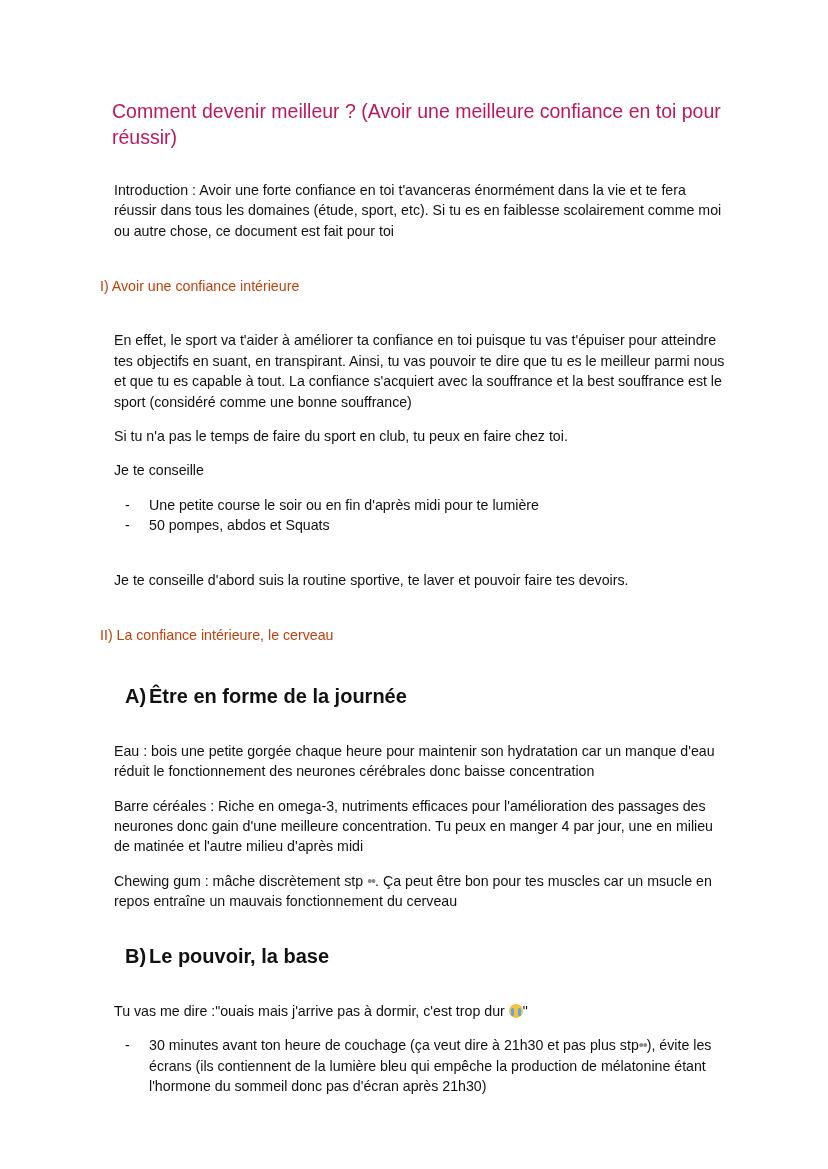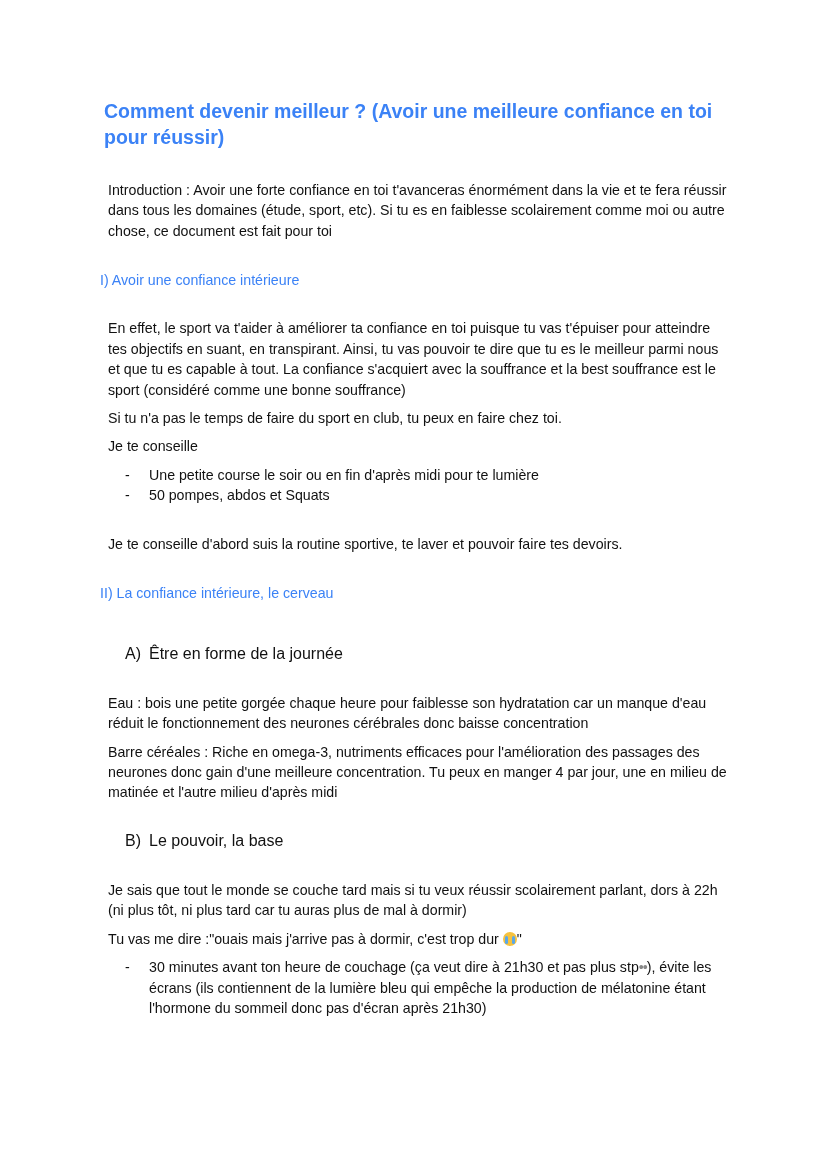--- a/index.html
+++ b/index.html
@@ -1,26 +1,26 @@
 <!DOCTYPE html>
 <html><head>
 <meta charset="utf-8">
 <style>
   html, body { margin:0; padding:0; background:#ffffff; }
   body { width:828px; height:1169px; position:relative; overflow:hidden;
          font-family:"Liberation Sans", sans-serif; color:#111; }
   .page { position:absolute; left:100px; top:98px; width:640px; }
-  .title { color:#3b82f6; font-size:19.5px; line-height:26px; margin:0 0 30px 4px; font-weight:bold; }
-  p { margin:8px; font-size:14.2px; line-height:20.4px; }
-  .h2 { color:#3b82f6; font-size:14.2px; line-height:20.4px; margin:0; }
+  .title { color:#be185d; font-size:19.5px; line-height:26px; margin:0 0 30px 12px; font-weight:normal; }
+  p { margin:14px; font-size:14.2px; line-height:20.4px; }
+  .h2 { color:#c2410c; font-size:14.2px; line-height:20.4px; margin:0; }
   .gap { height:20.4px; }
   ul.dash { list-style:none; margin:0; padding:0; }
   ul.dash li { position:relative; padding-left:49px; font-size:14.2px; line-height:20.4px; }
   ul.dash li .bullet { position:absolute; left:25px; top:0; }
-  .sub { font-size:16px; line-height:20.4px; padding-left:25px; }
+  .sub { font-size:20px; line-height:20.4px; padding-left:25px;font-weight:bold; }
   .sub .lab { display:inline-block; width:24px; }
   .emoji-eyes { color:#888; letter-spacing:-1px; }
   .emoji-cry { display:inline-block; width:14px; height:14px; border-radius:50%; background:#f6c23e; vertical-align:-2px; position:relative; }
   .emoji-cry::before, .emoji-cry::after { content:""; position:absolute; top:4px; width:3px; height:8px; background:#5aa7e8; border-radius:2px; }
   .emoji-cry::before { left:2px; } .emoji-cry::after { right:2px; }
 </style>
 </head>
 <body>
 
 <div class="page">
@@ -41,24 +41,24 @@
   <div class="gap"></div>
   <p>Je te conseille d'abord suis la routine sportive, te laver et pouvoir faire tes devoirs.</p>
   <div class="gap"></div>
 
   <p class="h2">II) La confiance intérieure, le cerveau</p>
   <div class="gap"></div>
   <div class="gap"></div>
 
   <div class="sub"><span class="lab">A)</span><span>Être en forme de la journée</span></div>
   <div class="gap"></div>
-  <p>Eau : bois une petite gorgée chaque heure pour faiblesse son hydratation car un manque d'eau réduit le fonctionnement des neurones cérébrales donc baisse concentration</p>
+  <p>Eau : bois une petite gorgée chaque heure pour maintenir son hydratation car un manque d'eau réduit le fonctionnement des neurones cérébrales donc baisse concentration</p>
   <p>Barre céréales : Riche en omega-3, nutriments efficaces pour l'amélioration des passages des neurones donc gain d'une meilleure concentration. Tu peux en manger 4 par jour, une en milieu de matinée et l'autre milieu d'après midi</p>
+  <p><span>Chewing gum : mâche discrètement stp </span><span class="emoji-eyes">••</span><span>. Ça peut être bon pour tes muscles car un msucle en repos entraîne un mauvais fonctionnement du cerveau</span></p>
   <div class="gap"></div>
 
   <div class="sub"><span class="lab">B)</span><span>Le pouvoir, la base</span></div>
   <div class="gap"></div>
-  <p>Je sais que tout le monde se couche tard mais si tu veux réussir scolairement parlant, dors à 22h (ni plus tôt, ni plus tard car tu auras plus de mal à dormir)</p>
   <p><span>Tu vas me dire :"ouais mais j'arrive pas à dormir, c'est trop dur </span><span class="emoji-cry"></span><span>"</span></p>
   <ul class="dash">
     <li><span class="bullet">-</span><span>30 minutes avant ton heure de couchage (ça veut dire à 21h30 et pas plus stp</span><span class="emoji-eyes">••</span><span>), évite les écrans (ils contiennent de la lumière bleu qui empêche la production de mélatonine étant l'hormone du sommeil donc pas d'écran après 21h30)</span></li>
   </ul>
 </div>
 
 </body></html>

